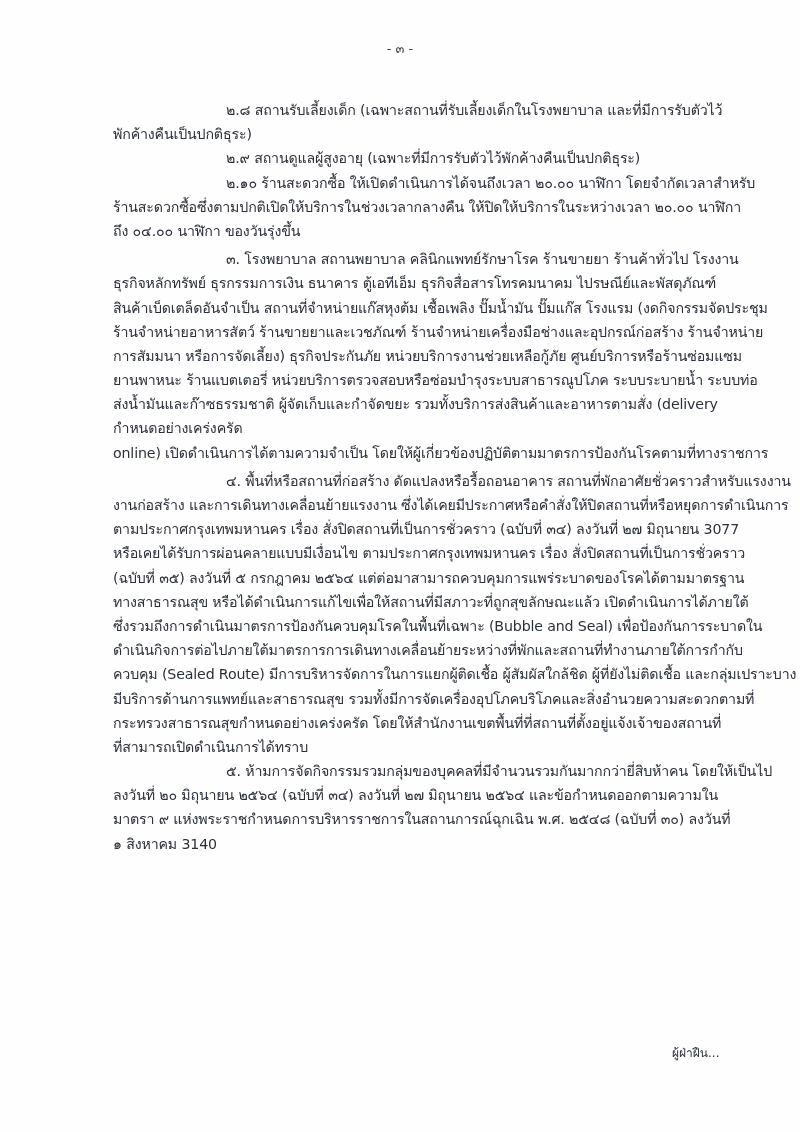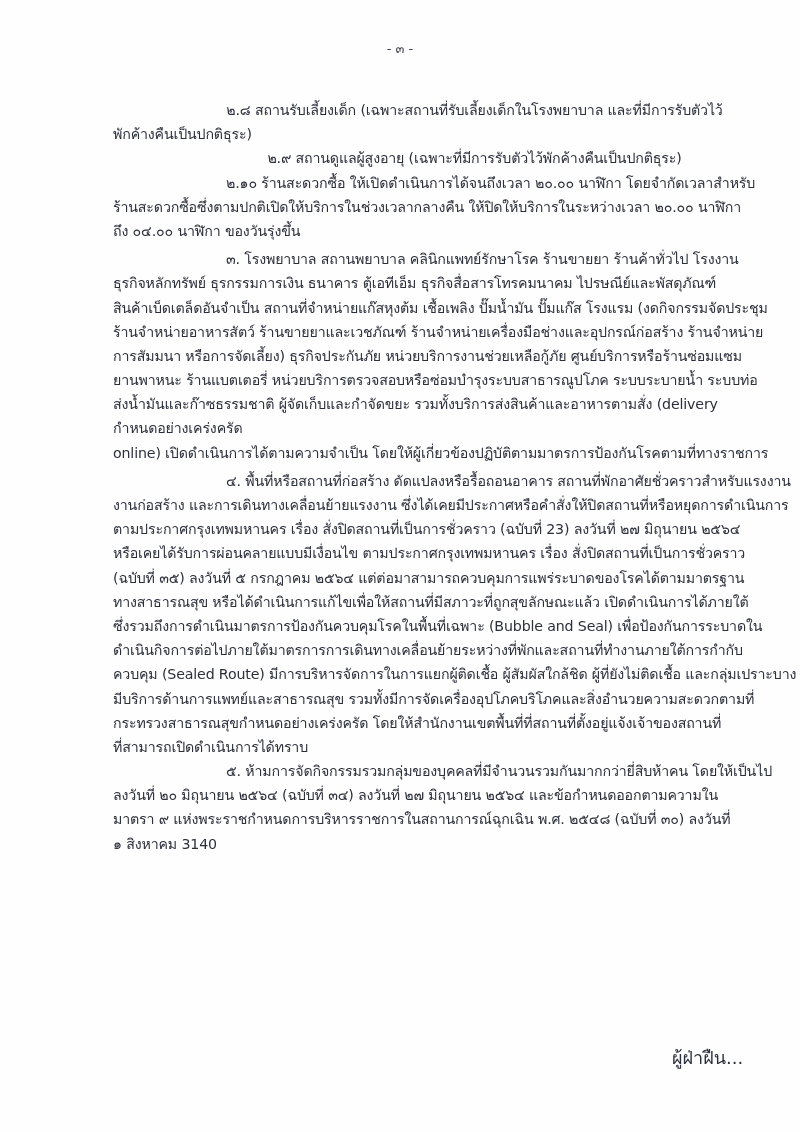--- a/index.html
+++ b/index.html
@@ -37,28 +37,28 @@
       width: 610px;
       font-size: 14.2px;
       line-height: 24.2px;
       letter-spacing: -0.15px;
     }
     .line {
       display: block;
       white-space: nowrap;
       height: 24.2px;
     }
-    .indent1 { padding-left: 113px; text-align: center; }
+    .indent1 { padding-left: 113px; }
     .indent-main { padding-left: 113px; }
     .para-gap { height: 4px; }
     .footer-next {
       position: absolute;
       top: 1043px;
       left: 672px;
-      font-size: 18px;
+      font-size: 12px;
       color: #2b2f3a;
     }
   </style>
 </head>
 <body>
 
 <div class="page">
 
   <div class="page-number">- ๓ -</div>
 
@@ -91,21 +91,21 @@
       <span class="line">ส่งน้ำมันและก๊าซธรรมชาติ ผู้จัดเก็บและกำจัดขยะ รวมทั้งบริการส่งสินค้าและอาหารตามสั่ง (delivery</span>
       <span class="line">กำหนดอย่างเคร่งครัด</span>
       <span class="line">online) เปิดดำเนินการได้ตามความจำเป็น โดยให้ผู้เกี่ยวข้องปฏิบัติตามมาตรการป้องกันโรคตามที่ทางราชการ</span>
     </div>
 
     <div class="para-gap"></div>
 
     <div>
       <span class="line indent-main">๔. พื้นที่หรือสถานที่ก่อสร้าง ดัดแปลงหรือรื้อถอนอาคาร สถานที่พักอาศัยชั่วคราวสำหรับแรงงาน</span>
       <span class="line">งานก่อสร้าง และการเดินทางเคลื่อนย้ายแรงงาน ซึ่งได้เคยมีประกาศหรือคำสั่งให้ปิดสถานที่หรือหยุดการดำเนินการ</span>
-      <span class="line">ตามประกาศกรุงเทพมหานคร เรื่อง สั่งปิดสถานที่เป็นการชั่วคราว (ฉบับที่ 23) ลงวันที่ ๒๗ มิถุนายน ๒๕๖๔</span>
+      <span class="line">ตามประกาศกรุงเทพมหานคร เรื่อง สั่งปิดสถานที่เป็นการชั่วคราว (ฉบับที่ ๓๔) ลงวันที่ ๒๗ มิถุนายน 3077</span>
       <span class="line">หรือเคยได้รับการผ่อนคลายแบบมีเงื่อนไข ตามประกาศกรุงเทพมหานคร เรื่อง สั่งปิดสถานที่เป็นการชั่วคราว</span>
       <span class="line">(ฉบับที่ ๓๕) ลงวันที่ ๕ กรกฎาคม ๒๕๖๔ แต่ต่อมาสามารถควบคุมการแพร่ระบาดของโรคได้ตามมาตรฐาน</span>
       <span class="line">ทางสาธารณสุข หรือได้ดำเนินการแก้ไขเพื่อให้สถานที่มีสภาวะที่ถูกสุขลักษณะแล้ว เปิดดำเนินการได้ภายใต้</span>
       <span class="line">ซึ่งรวมถึงการดำเนินมาตรการป้องกันควบคุมโรคในพื้นที่เฉพาะ (Bubble  and  Seal) เพื่อป้องกันการระบาดใน</span>
       <span class="line">ดำเนินกิจการต่อไปภายใต้มาตรการการเดินทางเคลื่อนย้ายระหว่างที่พักและสถานที่ทำงานภายใต้การกำกับ</span>
       <span class="line">ควบคุม (Sealed  Route)  มีการบริหารจัดการในการแยกผู้ติดเชื้อ ผู้สัมผัสใกล้ชิด ผู้ที่ยังไม่ติดเชื้อ และกลุ่มเปราะบาง</span>
       <span class="line">มีบริการด้านการแพทย์และสาธารณสุข รวมทั้งมีการจัดเครื่องอุปโภคบริโภคและสิ่งอำนวยความสะดวกตามที่</span>
       <span class="line">กระทรวงสาธารณสุขกำหนดอย่างเคร่งครัด โดยให้สำนักงานเขตพื้นที่ที่สถานที่ตั้งอยู่แจ้งเจ้าของสถานที่</span>
       <span class="line">ที่สามารถเปิดดำเนินการได้ทราบ</span>
     </div>

